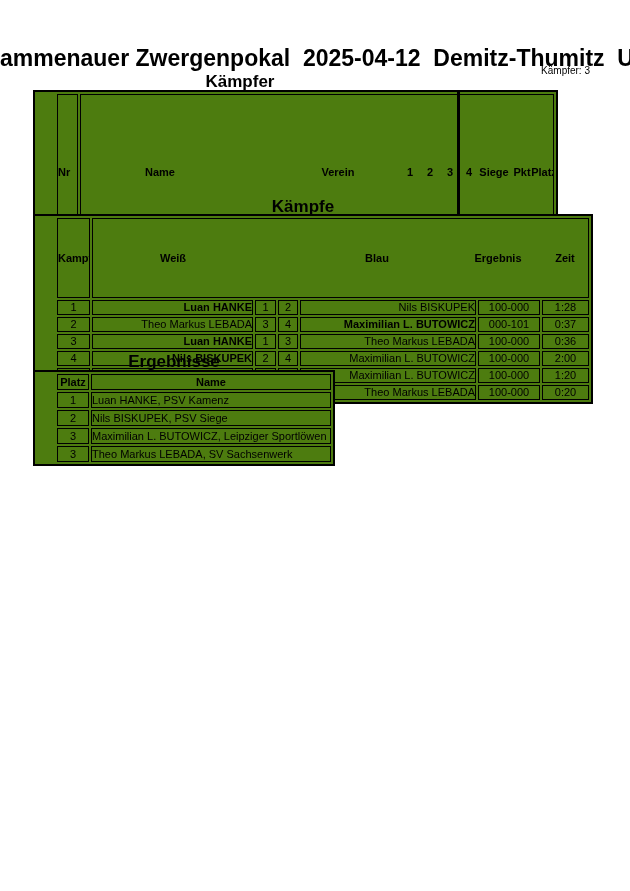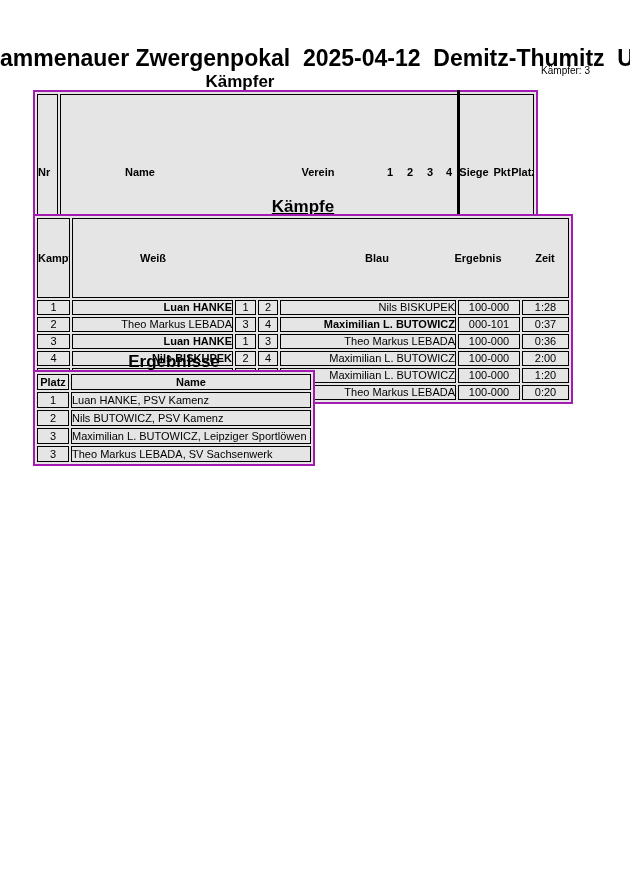--- a/index.html
+++ b/index.html
@@ -21,22 +21,22 @@
     position: absolute; top: 65px; right: 40px;
     font-size: 10px; white-space: pre;
   }
   .sec-heading {
     position: absolute; transform: translateX(-50%);
     font-size: 17px; font-weight: bold; white-space: nowrap;
   }
   .tbl-wrap { position: absolute; }
   table.sheet {
     border-collapse: separate; border-spacing: 2px;
-    border: 2px solid #a21caf; box-sizing: border-box;
-    table-layout: fixed; background: #e5e5e5;
+    border: 2px solid #000000; box-sizing: border-box;
+    table-layout: fixed; background: #4d7c0f; padding-left: 20px;
   }
   table.sheet td {
     border: 1px solid #000; box-sizing: border-box;
     font-size: 11px; padding: 0; overflow: hidden;
     white-space: pre; vertical-align: middle;
   }
   .t1 td, .t3 td { height: 16px; line-height: 14px; }
   .t2 td { height: 15px; line-height: 13px; text-align: right; }
   .t1 { width: 505px; } .t2 { width: 540px; } .t3 { width: 282px; }
   td.ctr { text-align: center; }
@@ -140,39 +140,39 @@
       <td class="ctr"></td>
       <td class="ctr">1</td>
       <td class="ctr">10</td>
       <td class="ctr">3</td>
     </tr>
   </tbody>
     </table>
   <div class="vline" style="left:424px"></div>
 </div>
 
-<div class="sec-heading" style="left:303px; top:197px;text-decoration:underline;">Kämpfe</div>
+<div class="sec-heading" style="left:303px; top:197px;">Kämpfe</div>
 
 <div class="tbl-wrap" style="left:33px; top:214px;">
   <table class="sheet t2">
     <colgroup>
       <col style="width:33px">
         <col style="width:161px">
         <col style="width:21px">
         <col style="width:20px">
       <col style="width:176px">
         <col style="width:62px">
         <col style="width:47px">
     </colgroup>
     <tbody>
         <tr>
       <td class="hd ctr">Kampf</td>
       <td class="hspan" colspan="6">
         <span class="hlab" style="left:80px">Weiß</span>
-        <span class="hlab" style="left:304px">Blau</span>
+        <span class="hlab" style="left:284px">Blau</span>
         <span class="hlab" style="left:405px">Ergebnis</span>
         <span class="hlab" style="left:472px">Zeit</span>
       </td>
     </tr>
     <tr>
       <td class="ctr">1</td>
       <td class="name2 win">Luan HANKE</td>
       <td class="ctr">1</td>
       <td class="ctr">2</td>
       <td class="name2">Nils BISKUPEK</td>
@@ -240,21 +240,21 @@
         <tr>
       <td class="hd ctr">Platz</td>
       <td class="hd ctr">Name</td>
     </tr>
     <tr>
       <td class="ctr">1</td>
       <td class="name3">Luan HANKE, PSV Kamenz</td>
     </tr>
     <tr>
       <td class="ctr">2</td>
-      <td class="name3">Nils BUTOWICZ, PSV Kamenz</td>
+      <td class="name3">Nils BISKUPEK, PSV Siege</td>
     </tr>
     <tr>
       <td class="ctr">3</td>
       <td class="name3">Maximilian L. BUTOWICZ, Leipziger Sportlöwen</td>
     </tr>
     <tr>
       <td class="ctr">3</td>
       <td class="name3">Theo Markus LEBADA, SV Sachsenwerk</td>
     </tr>
   </tbody>

